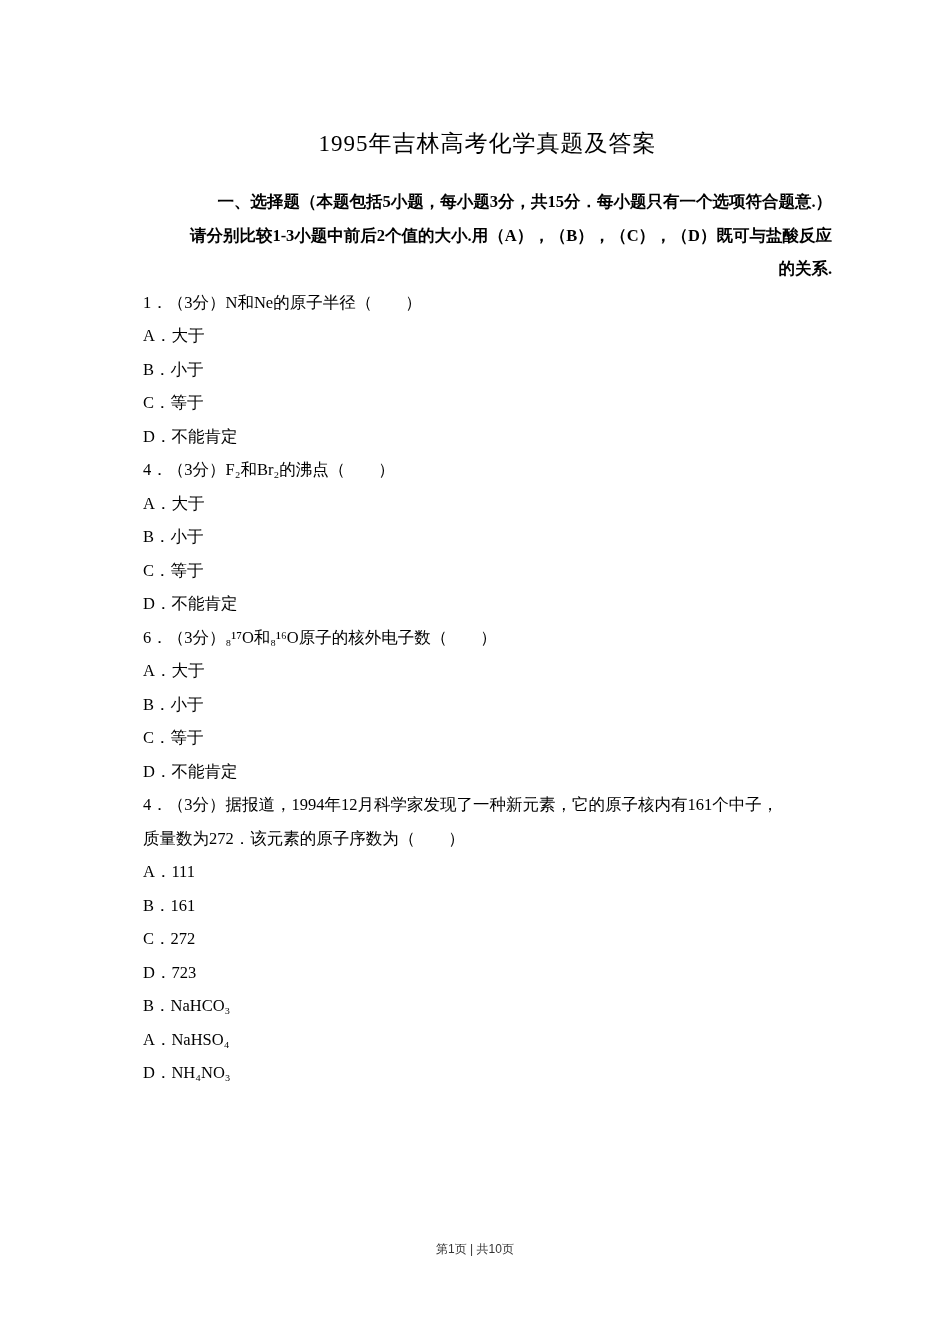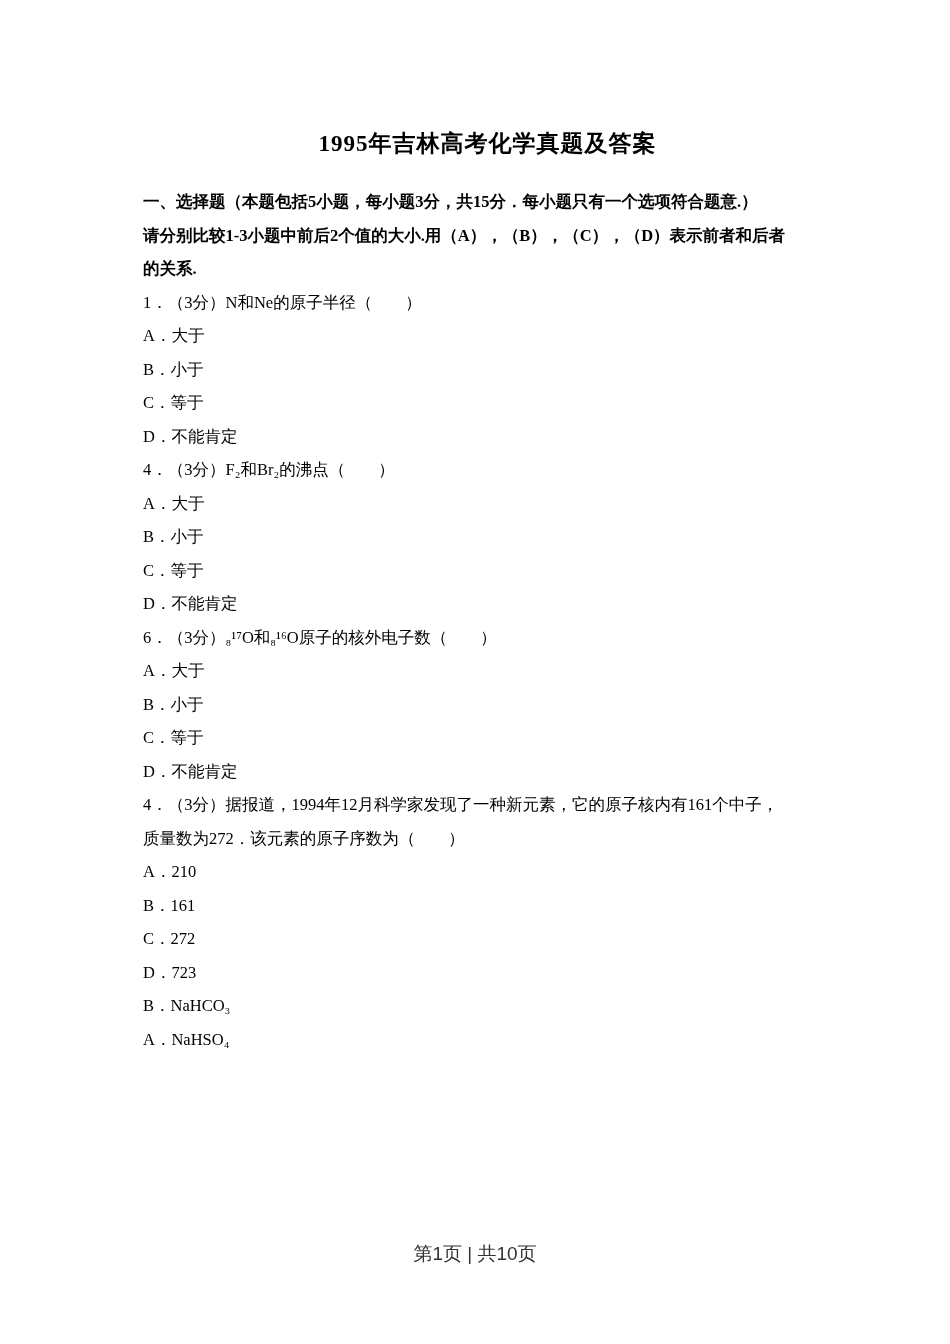--- a/index.html
+++ b/index.html
@@ -10,55 +10,55 @@
     color: #000000;
     position: relative;
     overflow: hidden;
   }
   .page { position: absolute; inset: 0; background: #ffffff; }
   .doc-title {
     position: absolute;
     top: 128px; left: 143px; width: 689px;
     text-align: center;
     font-size: 23px;
-    font-weight: 700;
+    font-weight: 400;
     letter-spacing: 1px;
     white-space: nowrap;
   }
   .content {
     position: absolute;
     top: 185px; left: 143px; width: 689px;
   }
   .line {
     height: 33.5px;
     line-height: 33.5px;
     font-size: 16.5px;
     white-space: nowrap;
   }
-  .bold { font-weight: 700; }
+  .bold { font-weight: 700; text-align: right; }
   .footer {
     position: absolute;
     top: 1241px; left: 0; width: 950px;
     text-align: center;
-    font-size: 19px;
+    font-size: 12px;
     color: #333333;
     font-family: "Liberation Sans", "DejaVu Sans", sans-serif;
   }
 </style>
 </head>
 <body>
 
 <div class="page">
 
   <div class="doc-title">1995年吉林高考化学真题及答案</div>
 
   <div class="content">
 
     <div class="line bold">一、选择题（本题包括5小题，每小题3分，共15分．每小题只有一个选项符合题意.）</div>
-    <div class="line bold">请分别比较1-3小题中前后2个值的大小.用（A），（B），（C），（D）表示前者和后者</div>
+    <div class="line bold">请分别比较1-3小题中前后2个值的大小.用（A），（B），（C），（D）既可与盐酸反应</div>
     <div class="line bold">的关系.</div>
 
     <div>
       <div class="line">1．（3分）N和Ne的原子半径（　　）</div>
       <div class="line">A．大于</div>
       <div class="line">B．小于</div>
       <div class="line">C．等于</div>
       <div class="line">D．不能肯定</div>
     </div>
 
@@ -74,28 +74,29 @@
       <div class="line">6．（3分）₈¹⁷O和₈¹⁶O原子的核外电子数（　　）</div>
       <div class="line">A．大于</div>
       <div class="line">B．小于</div>
       <div class="line">C．等于</div>
       <div class="line">D．不能肯定</div>
     </div>
 
     <div>
       <div class="line">4．（3分）据报道，1994年12月科学家发现了一种新元素，它的原子核内有161个中子，</div>
       <div class="line">质量数为272．该元素的原子序数为（　　）</div>
-      <div class="line">A．210</div>
+      <div class="line">A．111</div>
       <div class="line">B．161</div>
       <div class="line">C．272</div>
       <div class="line">D．723</div>
     </div>
 
     <div>
       <div class="line">B．NaHCO₃</div>
       <div class="line">A．NaHSO₄</div>
+      <div class="line">D．NH₄NO₃</div>
     </div>
 
   </div>
 
   <div class="footer">第1页 | 共10页</div>
 
 </div>
 
 </body></html>

